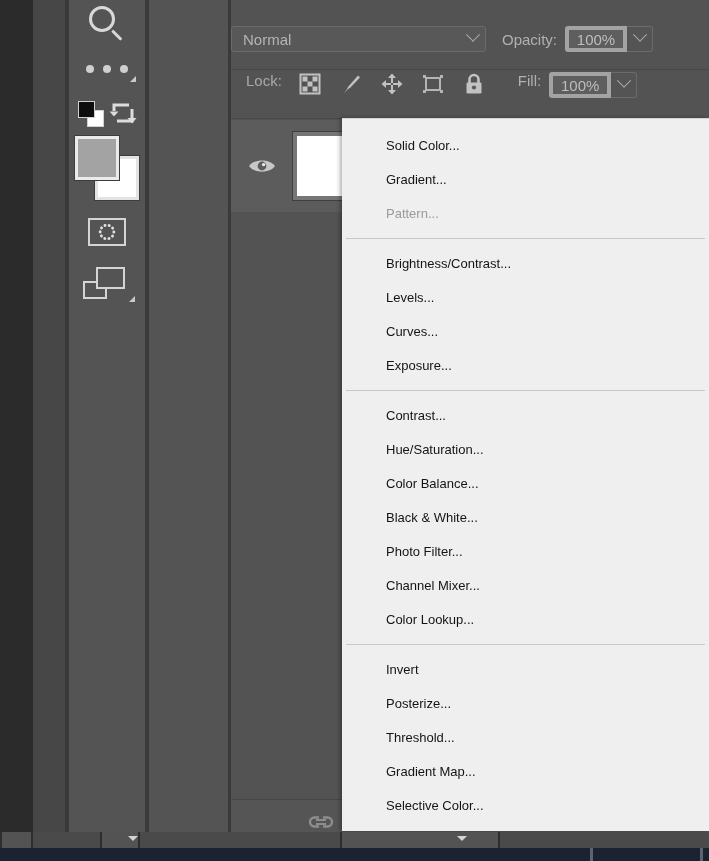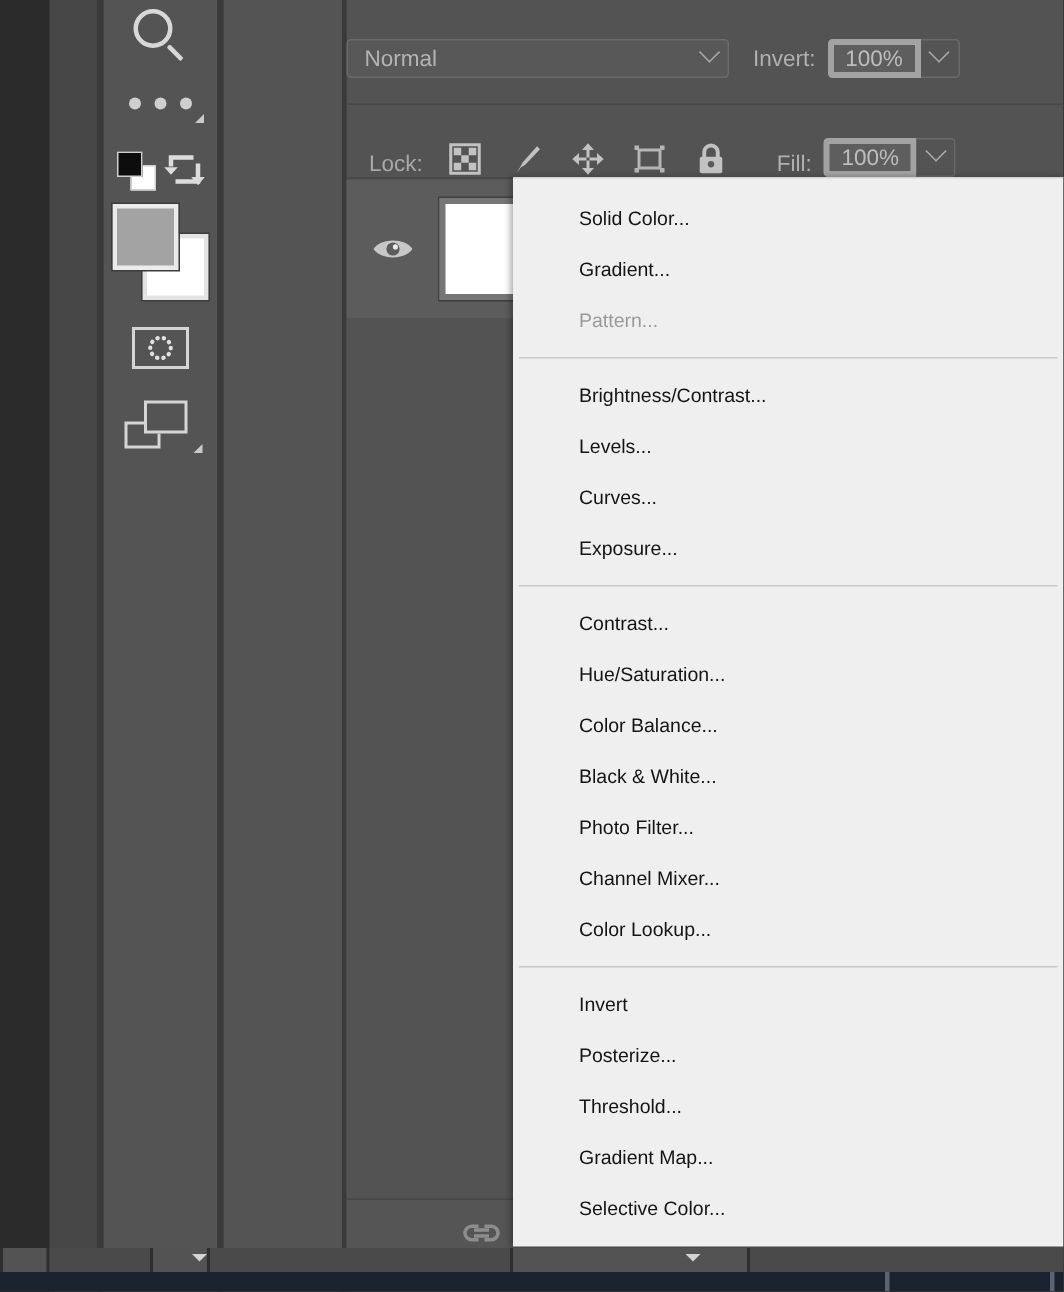--- a/index.html
+++ b/index.html
@@ -184,21 +184,21 @@
     top: 16px;
     height: 46px;
     display: flex;
     align-items: center;
     padding-left: 0;
   }
   .lock-row {
     top: 72px;
     height: 46px;
     display: flex;
-    align-items: flex-end;
+    align-items: flex-start;
     padding-left: 15px;
   }
   .row-sep {
     position: absolute;
     left: 231px;
     right: 0;
     height: 1px;
     background: #474747;
   }
 
@@ -455,21 +455,21 @@
       </div>
       <div class="tool-corner" style="right:0px;bottom:1px;"></div>
     </div>
   </div>
 
   <div class="panel-row blend-row">
     <div class="select-box">
       <span>Normal</span>
       <span class="chev-thin"></span>
     </div>
-    <span class="field-label">Invert:</span>
+    <span class="field-label">Opacity:</span>
     <div class="spin-wrap">
       <div class="num-field">100%</div>
       <div class="num-drop">
         <span class="chev-thin"></span>
       </div>
     </div>
   </div>
 
   <div class="row-sep" style="top:69px;"></div>
 

